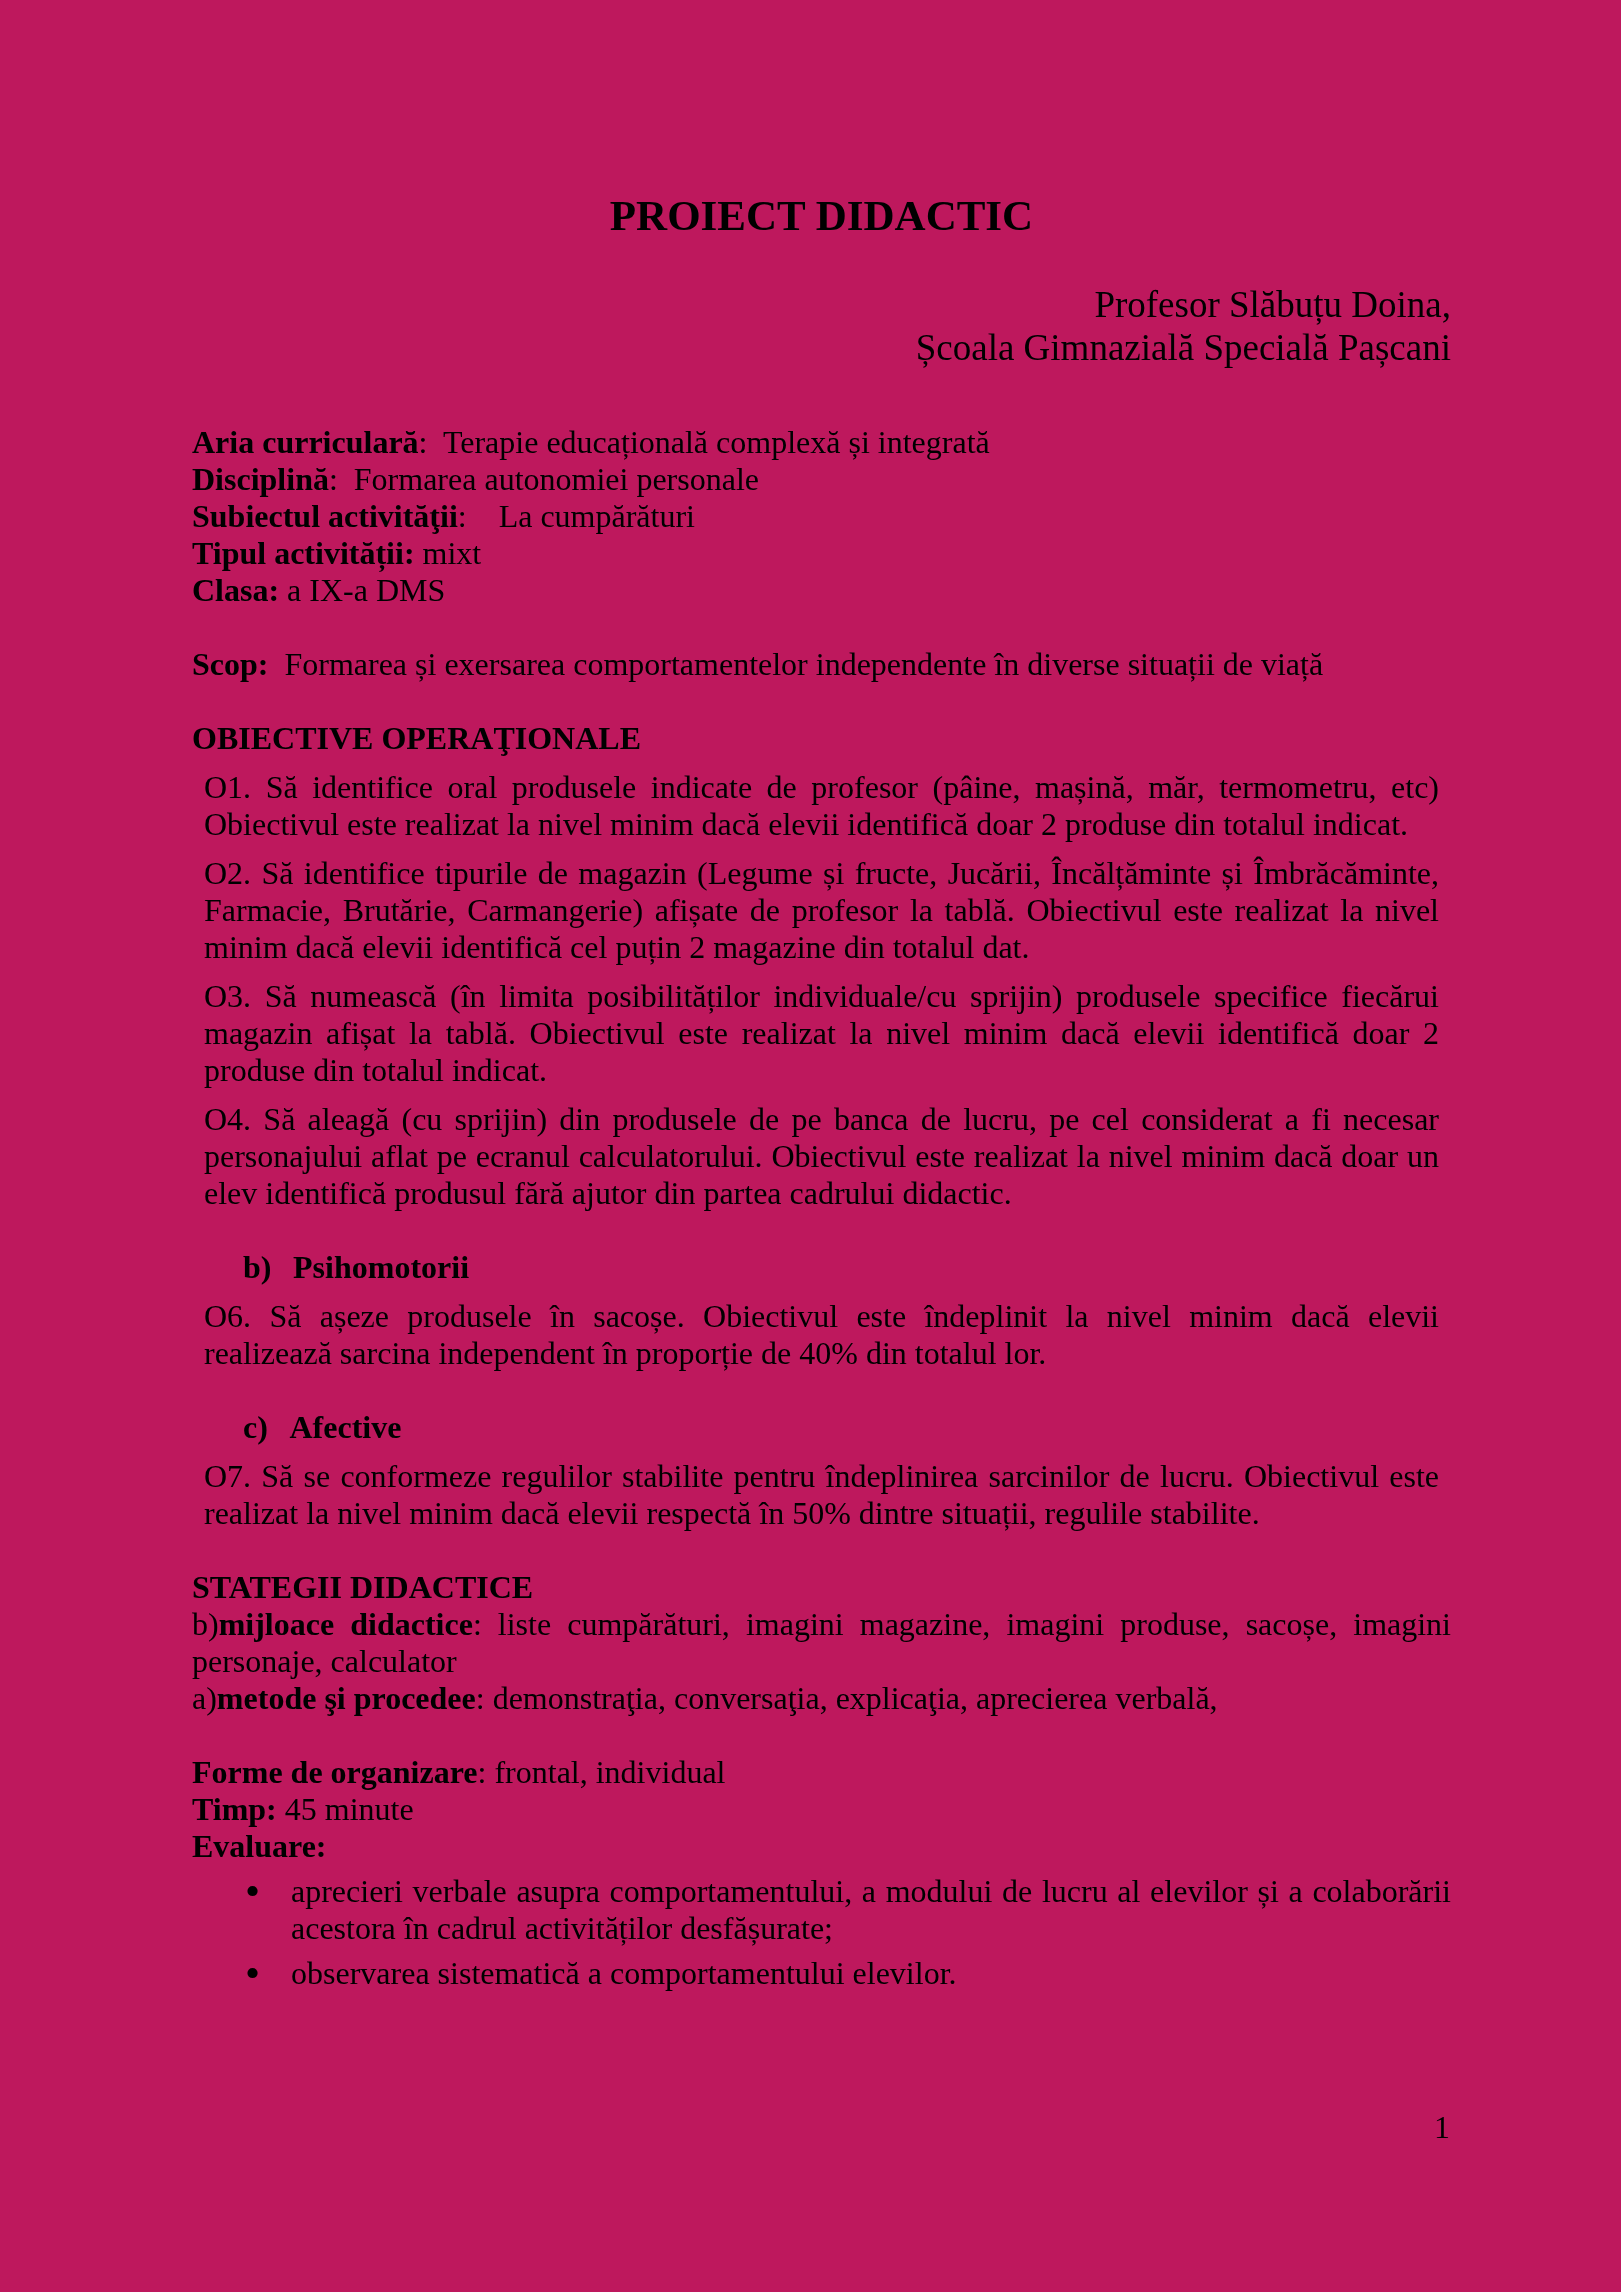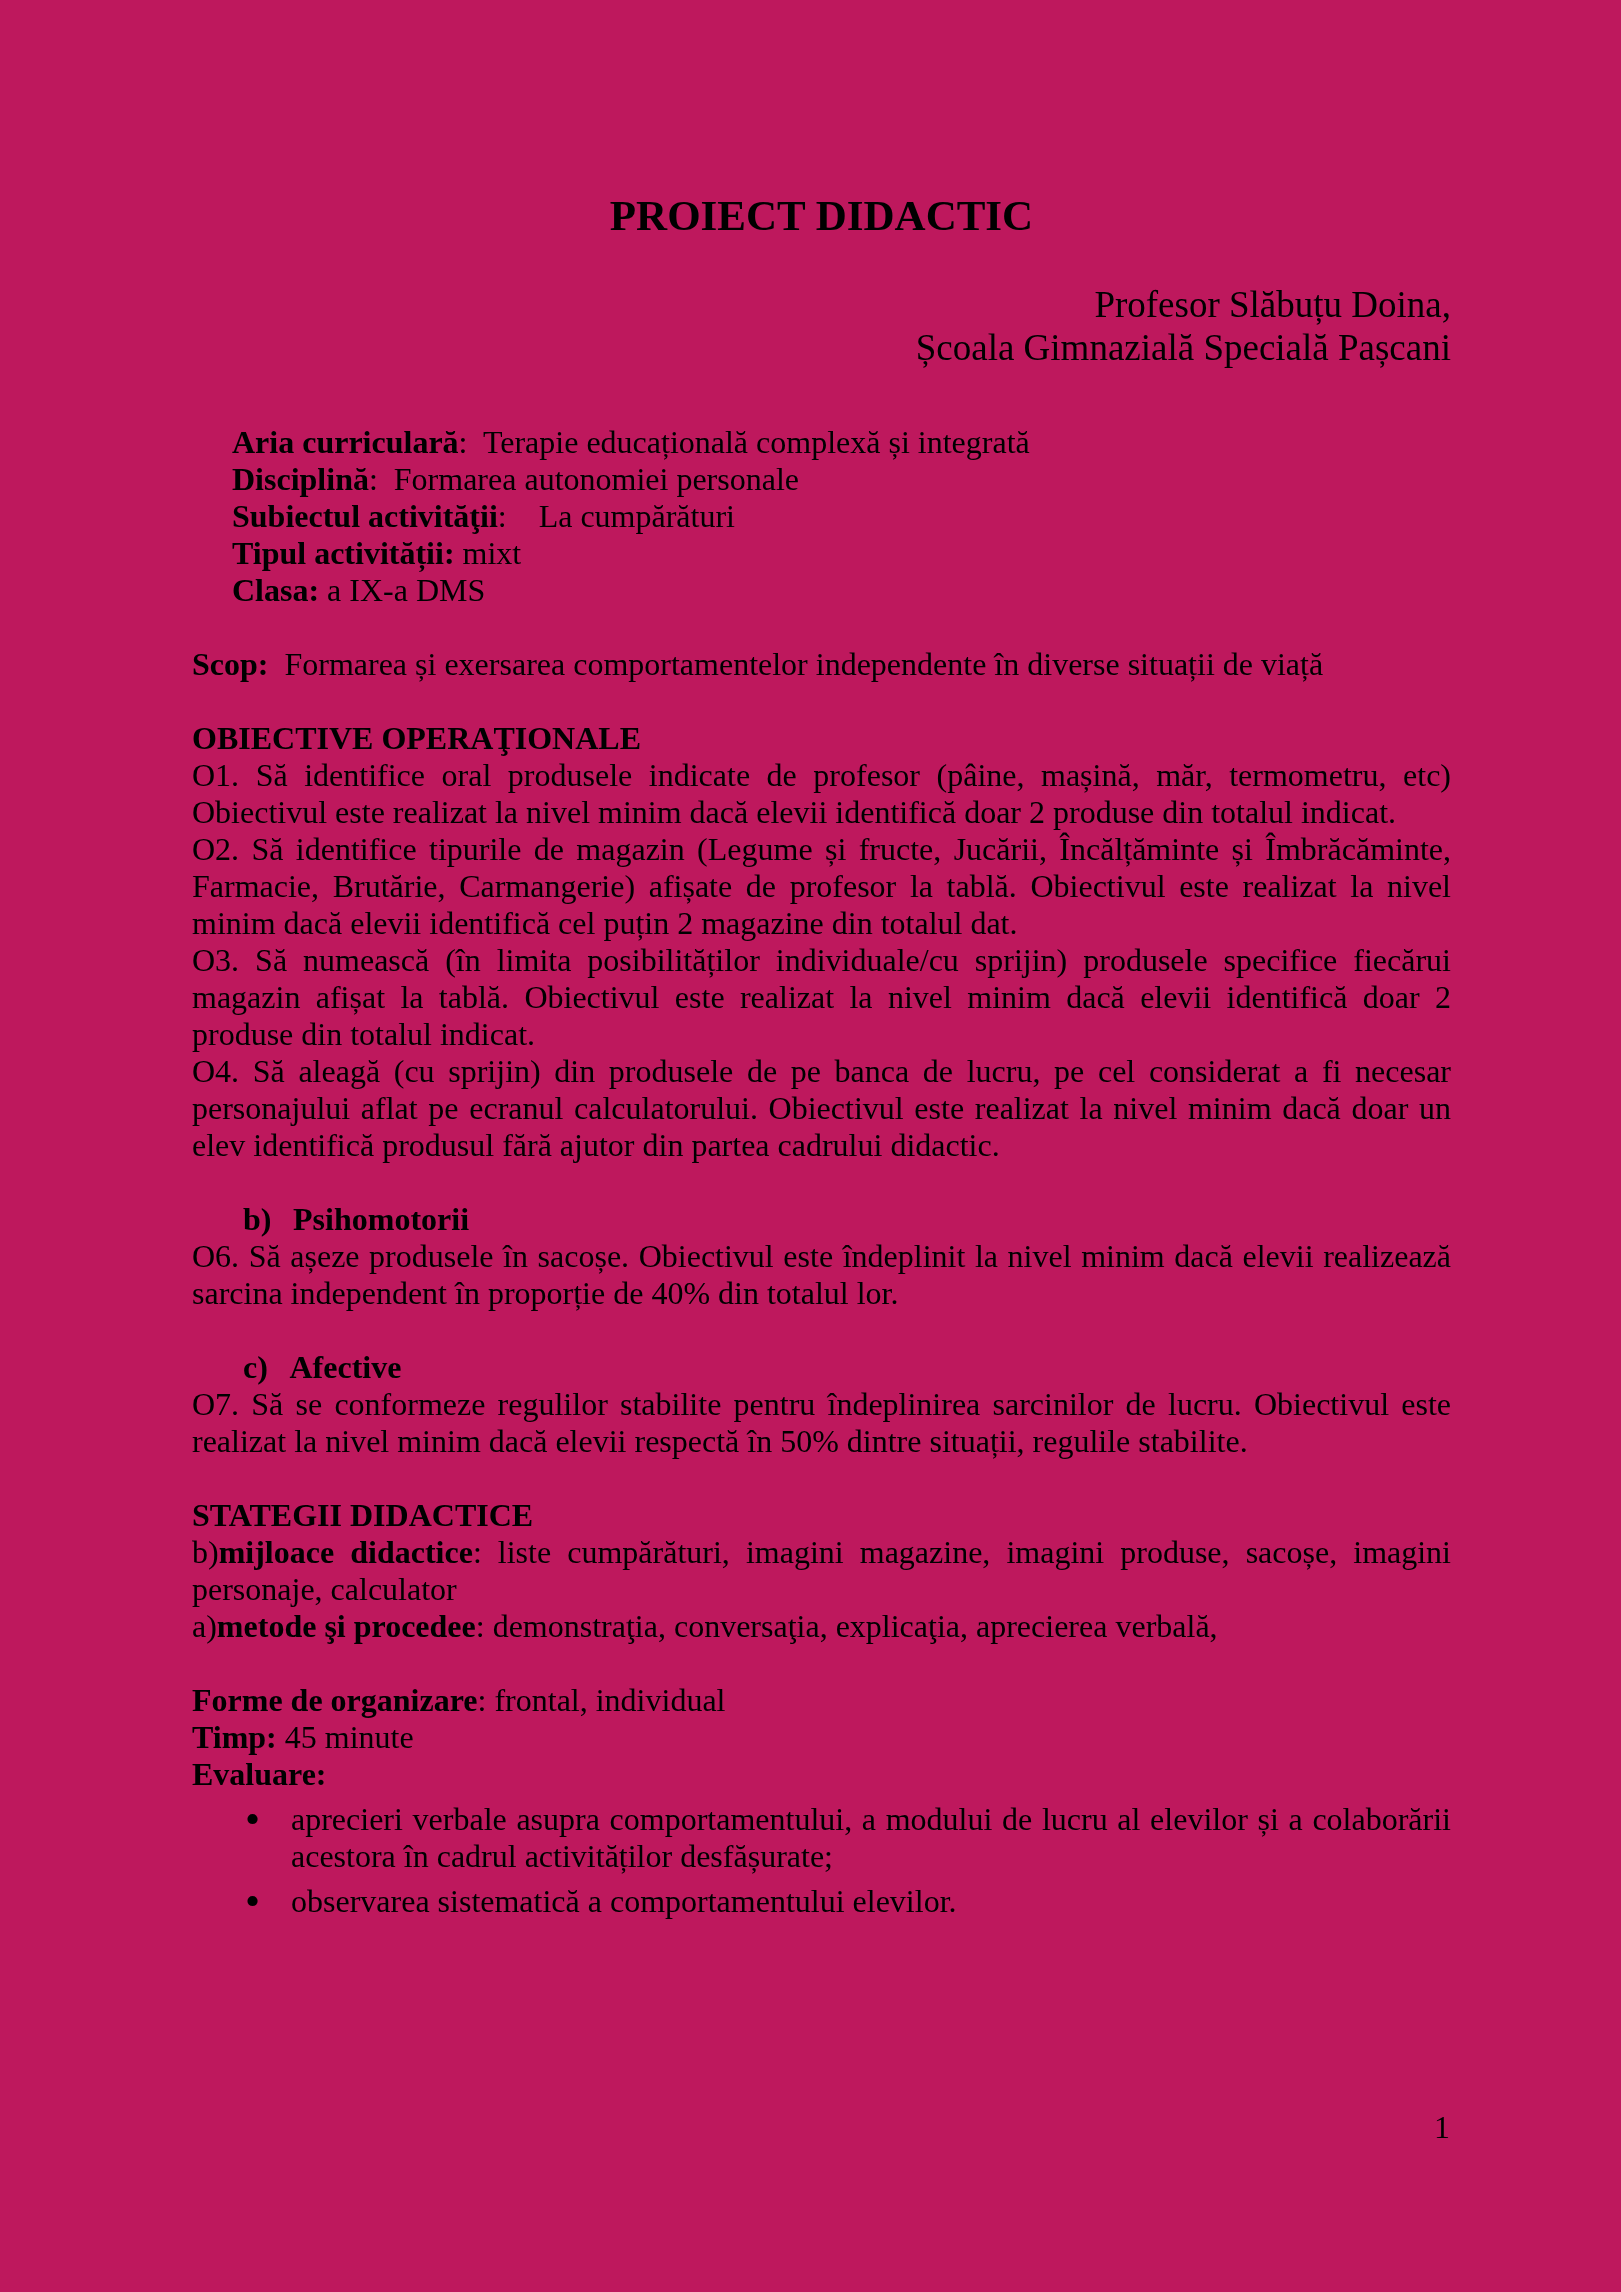--- a/index.html
+++ b/index.html
@@ -27,34 +27,34 @@
     line-height: 51px;
     font-weight: 700;
     text-align: center;
   }
   .author-block {
     margin-top: 42px;
     text-align: right;
     font-size: 37px;
     line-height: 43px;
   }
-  .meta-block { margin-top: 55px; margin-left: 40px; }
+  .meta-block { margin-top: 55px; }
   .line { white-space: pre-wrap; }
   .scop-line { margin-top: 37px; }
   .section-heading {
     margin-top: 37px;
     font-weight: 700;
   }
   .group-head {
     padding-left: 51px;
     font-weight: 700;
   }
   .group-name { margin-left: 21.6px; }
   .para {
-    margin: 0;
+    margin: 12px;
     text-align: justify;
   }
   .mt38 { margin-top: 37px; }
   .strategy-line { text-align: justify; }
   .bullets { margin-top: 5.9px; }
   .bullet-row {
     position: relative;
     padding-left: 99px;
     text-align: justify;
     margin-top: 7.8px;

